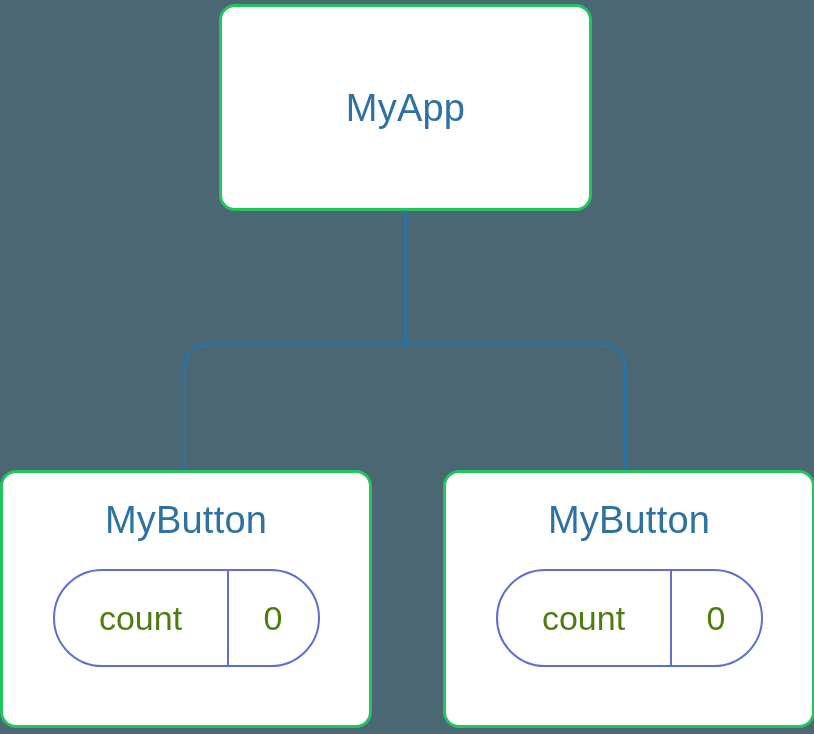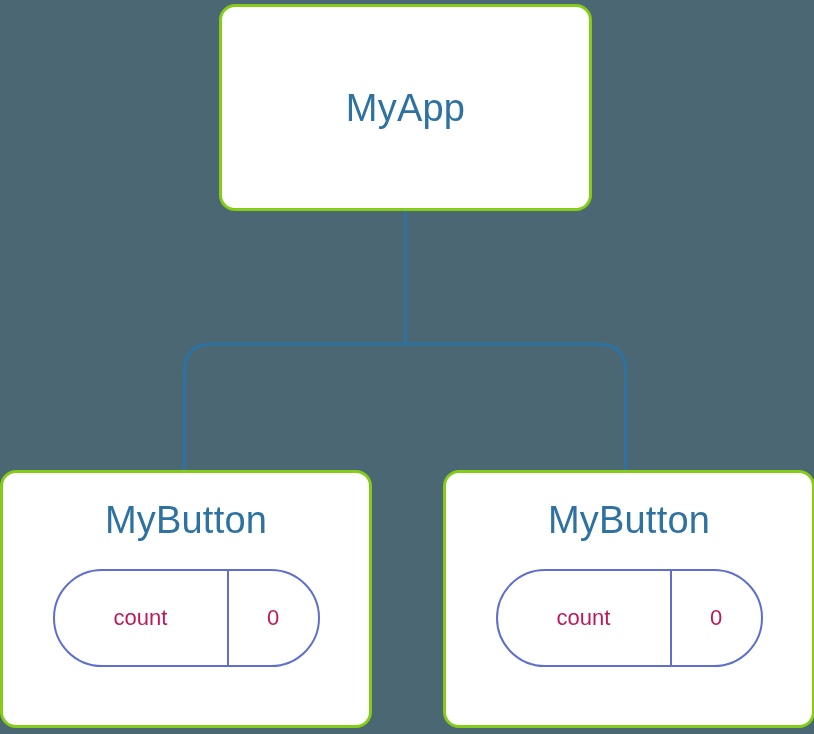--- a/index.html
+++ b/index.html
@@ -22,21 +22,21 @@
     position: absolute;
     left: 0;
     top: 0;
     width: 814px;
     height: 734px;
     pointer-events: none;
   }
   .node-card {
     position: absolute;
     background: #ffffff;
-    border: 3px solid #84cc16;
+    border: 3px solid #22c55e;
     border-radius: 16px;
     box-sizing: border-box;
     display: flex;
     flex-direction: column;
     align-items: center;
     z-index: 2;
   }
   .node-title {
     color: #2d72a0;
     font-size: 38px;
@@ -77,22 +77,22 @@
     box-sizing: border-box;
     display: flex;
     align-items: stretch;
     overflow: hidden;
   }
   .pill-key,
   .pill-val {
     display: flex;
     align-items: center;
     justify-content: center;
-    color: #be185d;
-    font-size: 22px;
+    color: #4d7c0f;
+    font-size: 34px;
     line-height: 1;
     white-space: nowrap;
   }
   .pill-key {
     flex: 0 0 172px;
   }
   .pill-val {
     flex: 1 1 auto;
     border-left: 2.5px solid #5f6fcd;
   }

